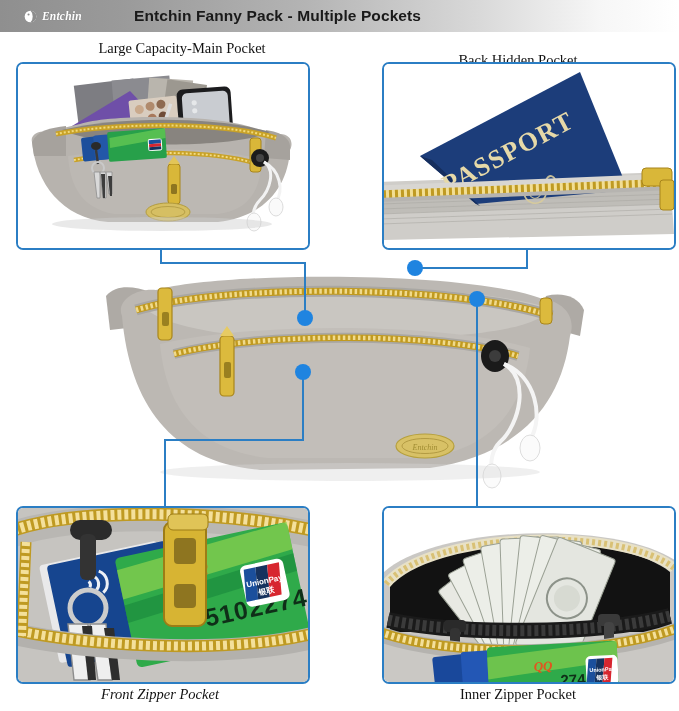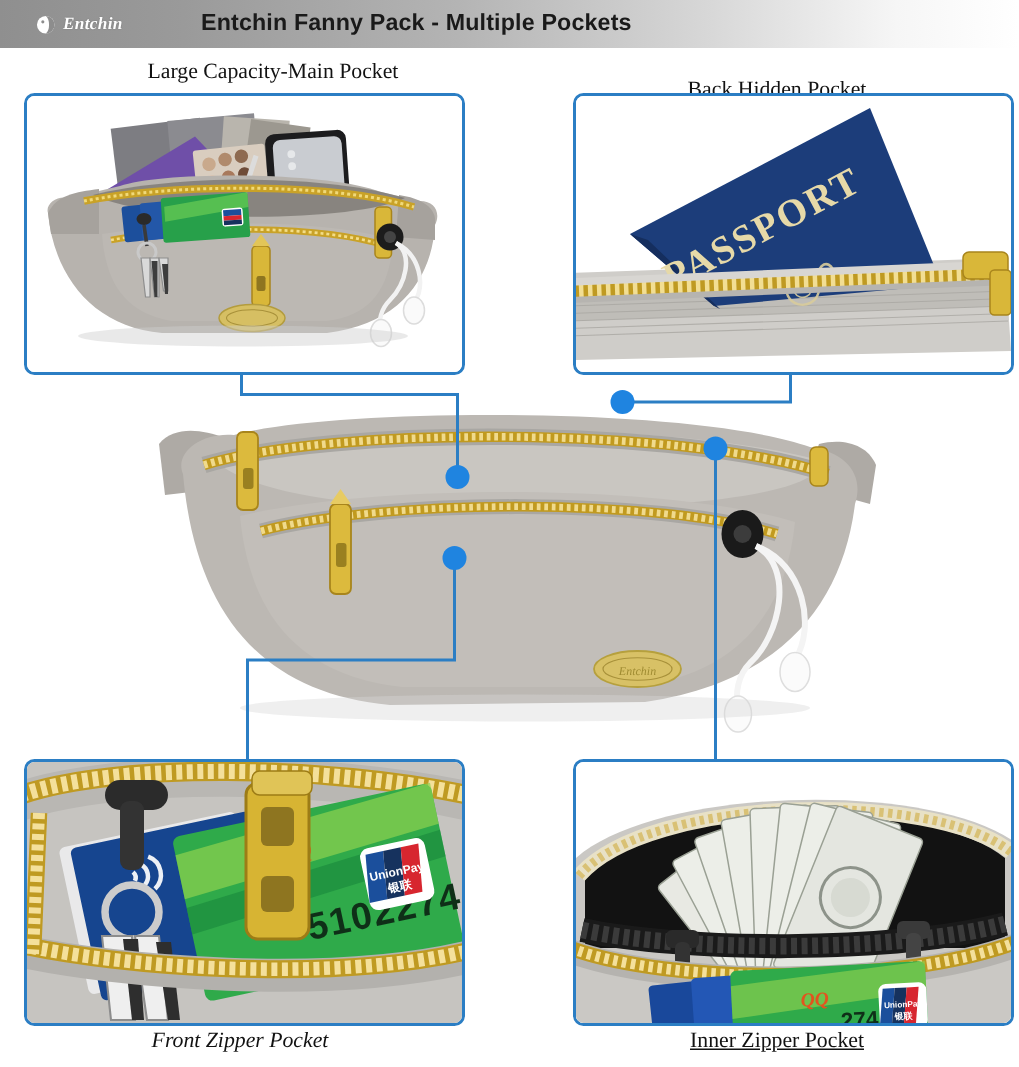--- a/index.html
+++ b/index.html
@@ -29,21 +29,21 @@
     font-family:Liberation Sans, sans-serif;letter-spacing:.1px;
   }
   
   .caption{
     position:absolute;font-size:14.5px;color:#121212;font-weight:normal;
     font-family:"Liberation Serif",serif;text-align:center;white-space:nowrap;
   }
   .cap-tl{left:0;width:324px;top:40px;margin-left:20px;}
   .cap-tr{left:356px;width:324px;top:52px;}
   .cap-bl{left:0;width:320px;top:686px;font-style:italic;}
-  .cap-br{left:356px;width:324px;top:686px;text-decoration:underline;}
+  .cap-br{left:356px;width:324px;top:686px;}
   
   .panel{
     position:absolute;border:2px solid #2b7ec4;border-radius:7px;
     background:#ffffff;overflow:hidden;
   }
   #panel-tl{left:16px;top:62px;width:290px;height:184px;}
   #panel-tr{left:382px;top:62px;width:290px;height:184px;}
   #panel-bl{left:16px;top:506px;width:290px;height:174px;}
   #panel-br{left:382px;top:506px;width:290px;height:174px;}
   .panel svg{display:block;width:100%;height:100%;}

